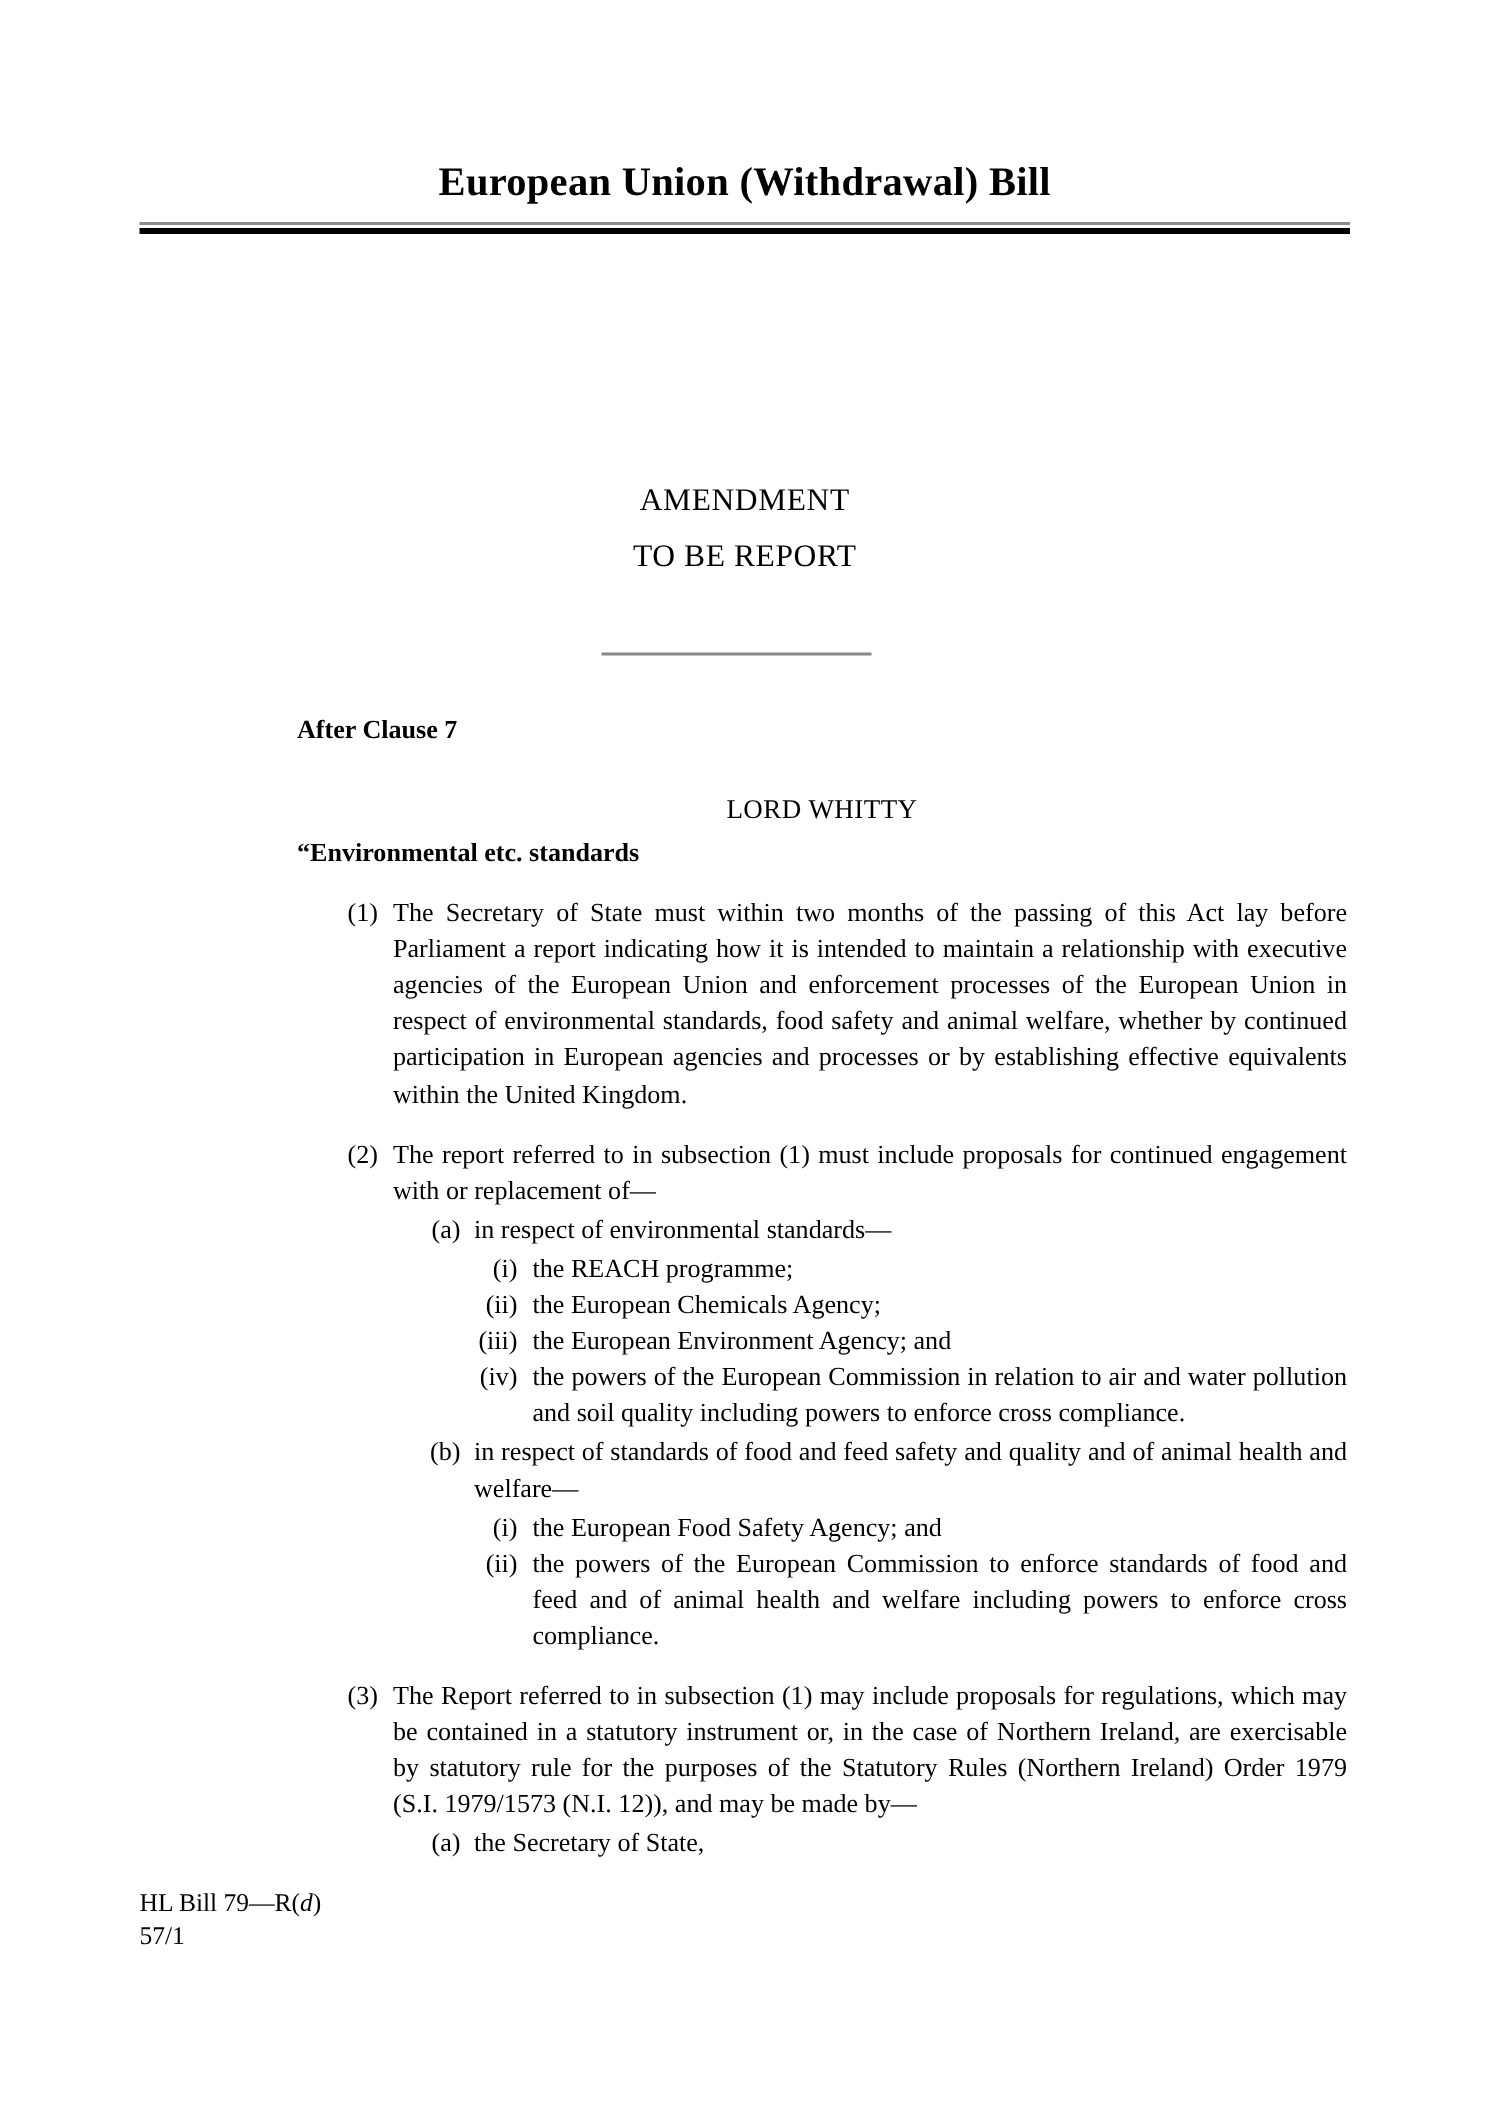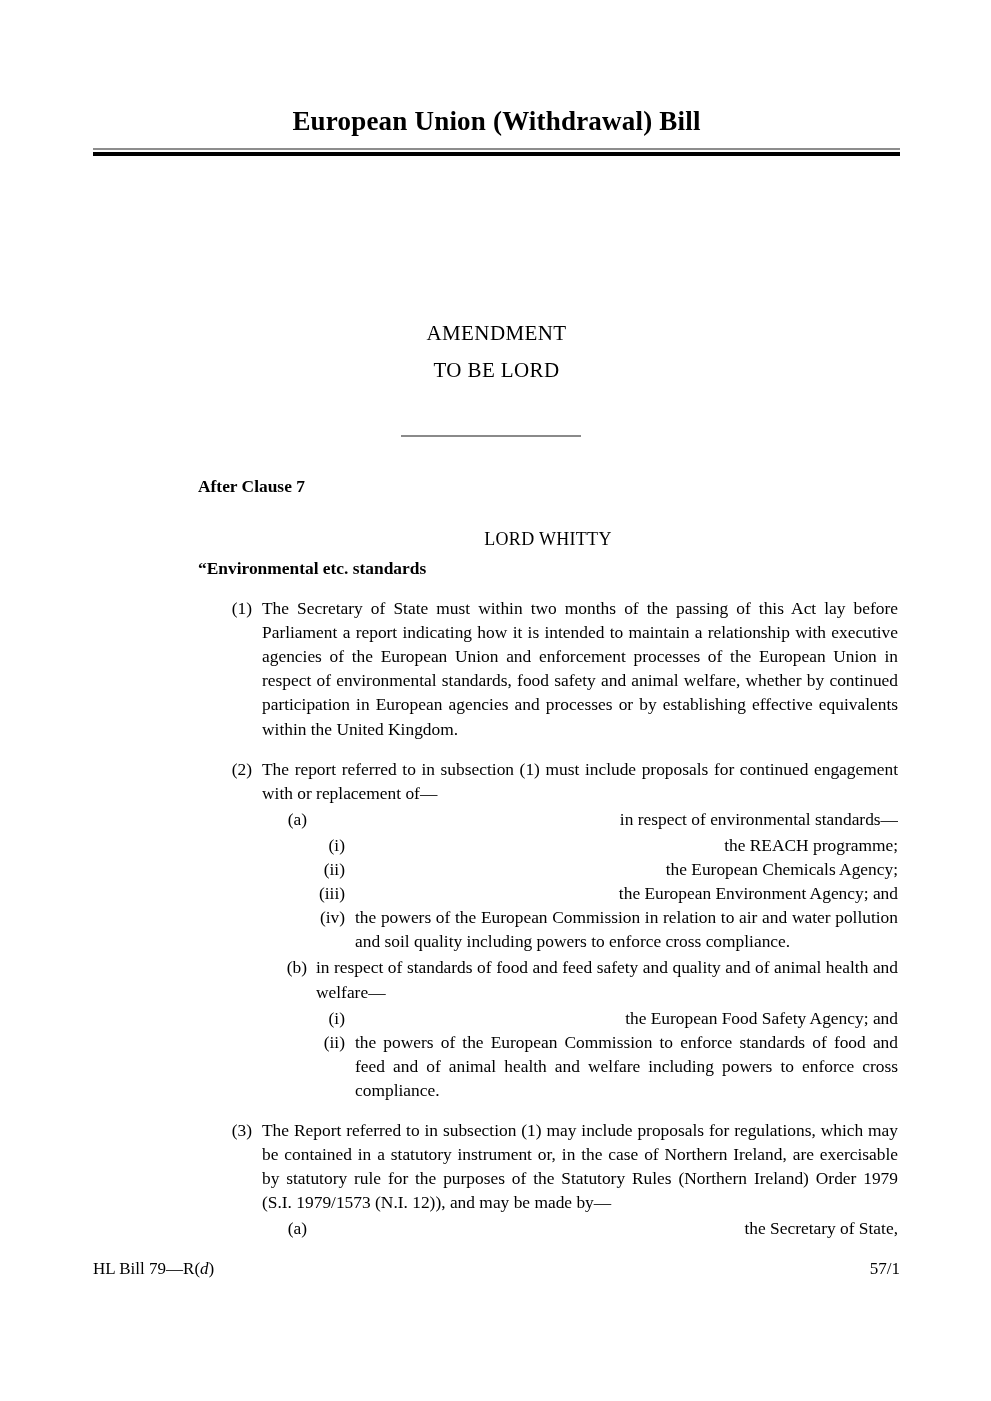--- a/index.html
+++ b/index.html
@@ -146,51 +146,52 @@
 
   
   .lvl3 {
     margin-top: 0;
     margin-left: 110px;
   }
   .lvl3 > .marker { width: 37px; margin-right: 10px; }
   .lvl3 > .content { text-align: justify; }
 
   .lvl3.first { margin-top: 2px; }
-  .no-justify > .content { text-align: right; }
+  .no-justify > .content { text-align: left; }
 
   
   .footer {
     position: absolute;
     left: 93px;
     top: 1258px;
     width: 807px;
     display: flex;
     justify-content: space-between;
     font-size: 17px;
     line-height: 22px;
+    flex-direction: column;
   }
   .footer .ital { font-style: italic; }
 </style>
 </head>
 <body>
 
 <div class="page">
 
   <div class="doc-title">European Union (Withdrawal) Bill</div>
 
   <div class="title-rule">
     <div class="thin"></div>
     <div class="gap"></div>
     <div class="thick"></div>
   </div>
 
   <div class="amend-block">
     <div class="amend-line">AMENDMENT</div>
-    <div class="amend-line">TO BE LORD</div>
+    <div class="amend-line">TO BE REPORT</div>
   </div>
 
   <div class="sep-rule"></div>
 
   <div class="body-col">
 
     <div class="clause-head">After Clause 7</div>
     <div class="mover">LORD WHITTY</div>
 
     <div class="new-clause-title">“Environmental etc. standards</div>

